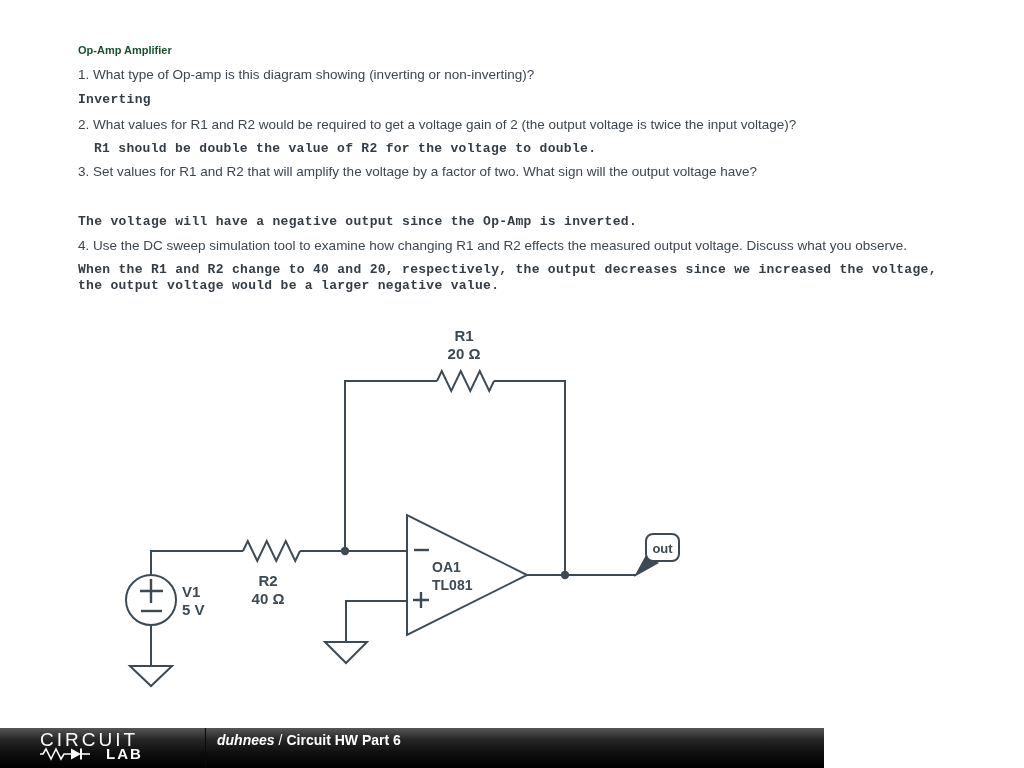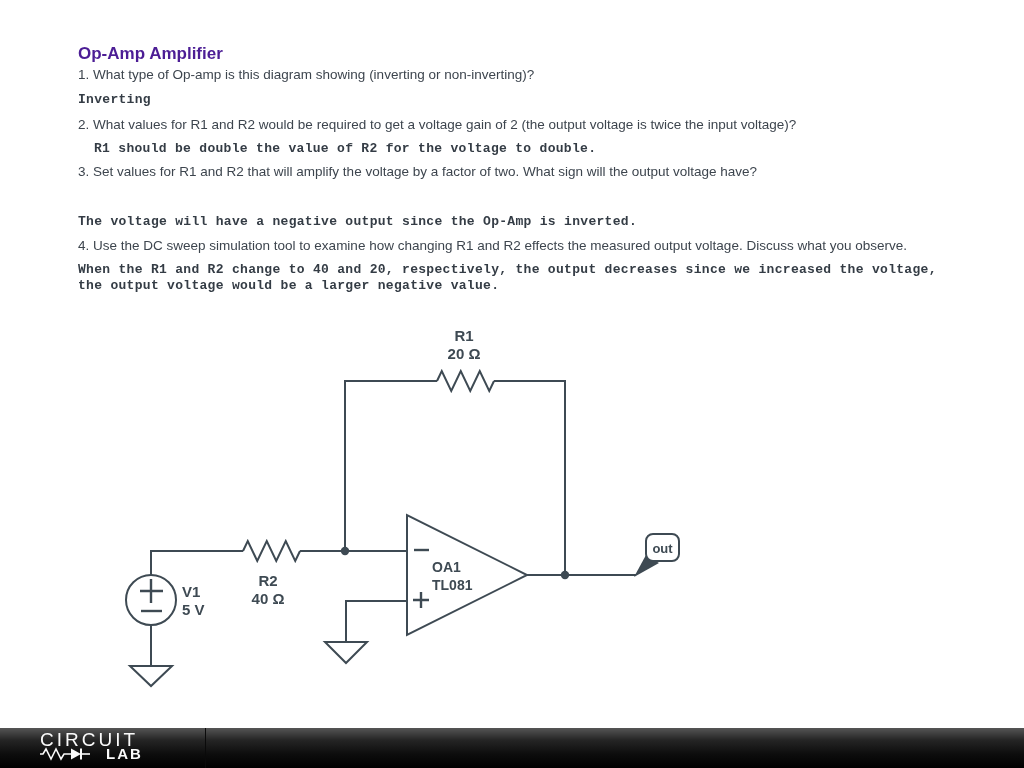--- a/index.html
+++ b/index.html
@@ -2,37 +2,37 @@
 <html><head>
 <meta charset="utf-8">
 <style>
   html,body{margin:0;padding:0;background:#fff;}
   .page{position:relative;width:1024px;height:768px;background:#ffffff;overflow:hidden;
         font-family:"Liberation Sans",sans-serif;}
 
   
   .doc-text{position:absolute;left:78px;top:0;width:940px;}
   .tblock{position:absolute;left:0;margin:0;white-space:nowrap;}
-  .heading{font-size:17px;font-weight:bold;color:#4c1d95;}
+  .heading{font-size:11px;font-weight:bold;color:#14532d;}
   .q{font-size:13.5px;color:#3d454e;line-height:16px;}
   .a{font-family:"Liberation Mono",monospace;font-weight:bold;font-size:13px;
      letter-spacing:0.3px;color:#343c45;line-height:16px;}
 
   
   .schematic-svg{position:absolute;left:100px;top:318px;}
   .wire{stroke:#3e4a53;stroke-width:2;fill:none;}
   .wire-thick{stroke:#3e4a53;stroke-width:2.4;fill:none;}
   .sym-fill{fill:#3e4a53;stroke:none;}
   .comp-body{fill:#ffffff;stroke:#3e4a53;stroke-width:2;}
   .sch-label{font-family:"Liberation Sans",sans-serif;font-weight:bold;font-size:15px;fill:#3e4a53;}
   .sch-label-sm{font-family:"Liberation Sans",sans-serif;font-weight:bold;font-size:14px;fill:#3e4a53;}
   .out-label{font-family:"Liberation Sans",sans-serif;font-weight:bold;font-size:13px;fill:#3e4a53;}
 
   
-  .footer{position:absolute;left:0;top:728px;width:1024px;height:40px;
+  .footer{position:absolute;left:0;top:728px;width:824px;height:40px;
           background:linear-gradient(180deg,#555 0%,#252525 30%,#0d0d0d 65%,#000 100%);}
   .logo{position:absolute;left:40px;top:2px;color:#fafafa;}
   .logo-top{font-size:19px;letter-spacing:3px;font-weight:400;line-height:19px;}
   .logo-bottom{display:flex;align-items:flex-start;margin-top:-3px;height:16px;}
   .logo-lab{font-size:15px;font-weight:bold;letter-spacing:2px;line-height:15px;}
   .footer-divider{position:absolute;left:205px;top:0;bottom:0;width:1px;background:#0a0a0a;}
   .meta{position:absolute;left:217px;top:4px;color:#fff;font-size:14px;line-height:17px;}
   .meta .author{font-style:italic;font-weight:bold;}
   .meta .sep{margin:0 4px;font-weight:400;}
   .meta .cl-title{font-weight:bold;}
@@ -115,16 +115,17 @@
           <path d="M0,8 h3 l3,-5 l5,10 l5,-10 l5,10 l3,-5 h7" stroke="#fafafa" stroke-width="1.6" fill="none"></path>
           <path d="M31,2.5 V13.5 L41,8 Z" fill="#fafafa"></path>
           <path d="M41,2.5 V13.5" stroke="#fafafa" stroke-width="2" fill="none"></path>
           <path d="M41,8 H50" stroke="#fafafa" stroke-width="1.6" fill="none"></path>
         </svg>
         <span class="logo-lab">LAB</span>
       </div>
     </div>
     <div class="footer-divider"></div>
     <div class="meta">
+      <div><span class="author">duhnees</span><span class="sep">/</span><span class="cl-title">Circuit HW Part 6</span></div>
     </div>
   </div>
 
 </div>
 
 </body></html>

